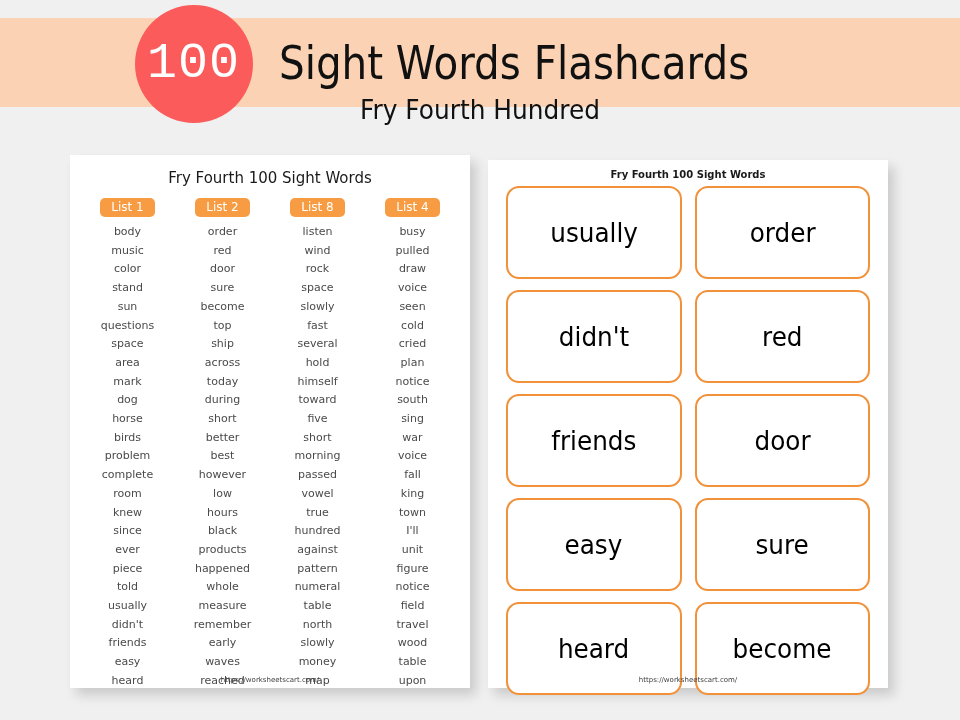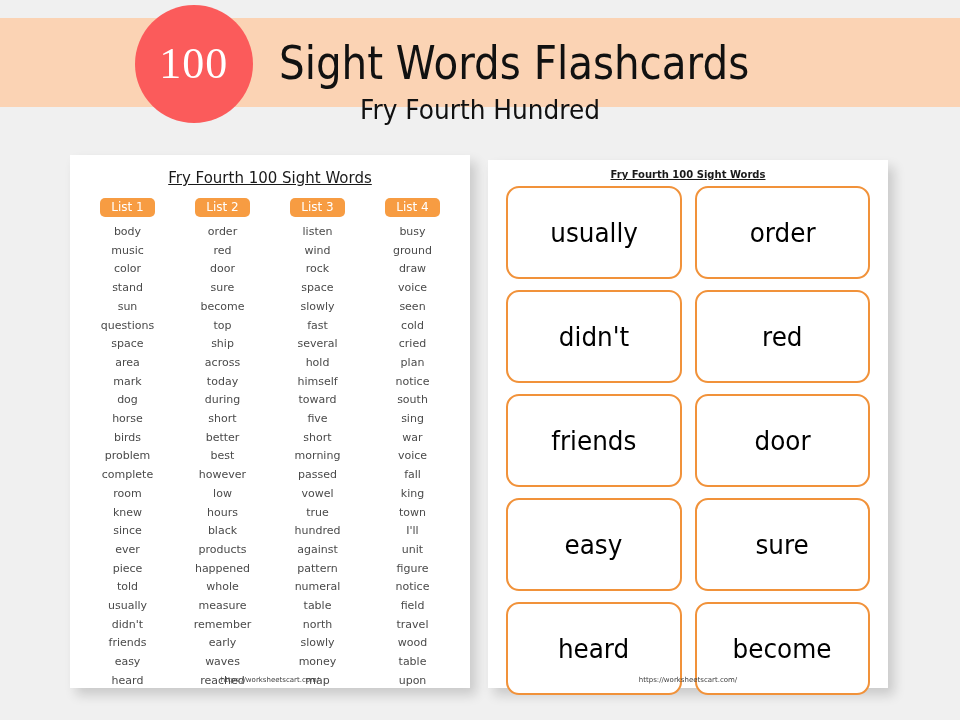--- a/index.html
+++ b/index.html
@@ -41,24 +41,24 @@
     border-radius: 50%;
     background: #fb5b5b;
     display: flex;
     align-items: center;
     justify-content: center;
     margin-top: 2px;
     flex: none;
   }
   .badge-number {
     color: #ffffff;
-    font-size: 44px;
+    font-size: 50px;
     font-weight: 400;
     letter-spacing: 1px;
-    font-family: Liberation Serif, serif;
+    font-family: Liberation Mono, monospace;
     line-height: 1;
     text-align: center;
   }
   .main-title {
     font-family: "DejaVu Sans", sans-serif;
     font-size: 47px;
     font-weight: 400;
     color: #111111;
     letter-spacing: 0px;
     white-space: nowrap;
@@ -93,21 +93,20 @@
     left: 488px;
     top: 160px;
     width: 400px;
     height: 528px;
   }
   .sheet-title {
     text-align: center;
     font-family: "DejaVu Sans", sans-serif;
     color: #1a1a1a;
     font-weight: 400;
-    text-decoration: underline;
   }
   .sheet-left .sheet-title {
     font-size: 15px;
     padding-top: 14px;
   }
   .sheet-right .sheet-title {
     font-size: 10px;
     font-weight: bold;
     padding-top: 9px;
   }
@@ -245,21 +244,21 @@
       <div class="word">happened</div>
       <div class="word">whole</div>
       <div class="word">measure</div>
       <div class="word">remember</div>
       <div class="word">early</div>
       <div class="word">waves</div>
       <div class="word">reached</div>
     </div>
 
     <div class="list-col">
-      <div class="list-badge">List 3</div>
+      <div class="list-badge">List 8</div>
       <div class="word">listen</div>
       <div class="word">wind</div>
       <div class="word">rock</div>
       <div class="word">space</div>
       <div class="word">slowly</div>
       <div class="word">fast</div>
       <div class="word">several</div>
       <div class="word">hold</div>
       <div class="word">himself</div>
       <div class="word">toward</div>
@@ -276,21 +275,21 @@
       <div class="word">table</div>
       <div class="word">north</div>
       <div class="word">slowly</div>
       <div class="word">money</div>
       <div class="word">map</div>
     </div>
 
     <div class="list-col">
       <div class="list-badge">List 4</div>
       <div class="word">busy</div>
-      <div class="word">ground</div>
+      <div class="word">pulled</div>
       <div class="word">draw</div>
       <div class="word">voice</div>
       <div class="word">seen</div>
       <div class="word">cold</div>
       <div class="word">cried</div>
       <div class="word">plan</div>
       <div class="word">notice</div>
       <div class="word">south</div>
       <div class="word">sing</div>
       <div class="word">war</div>

